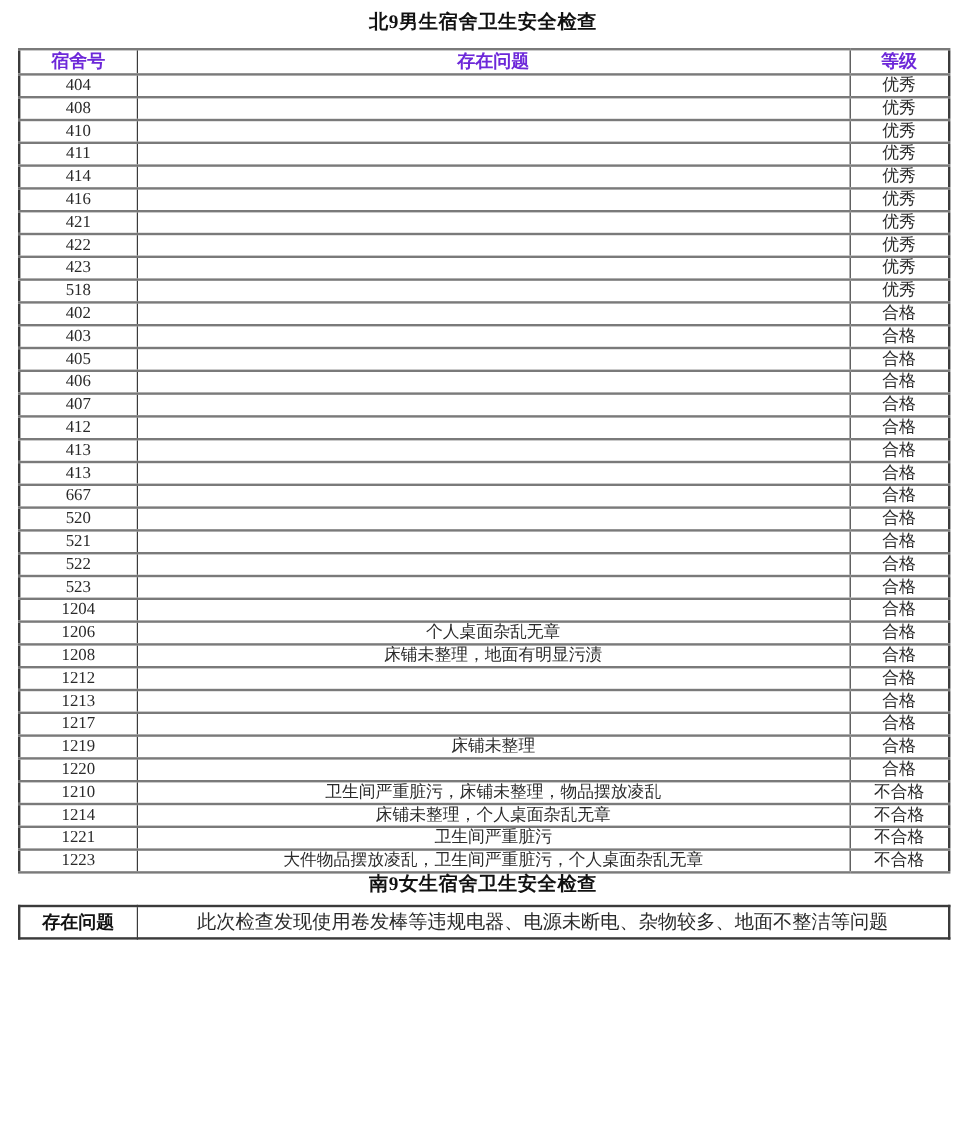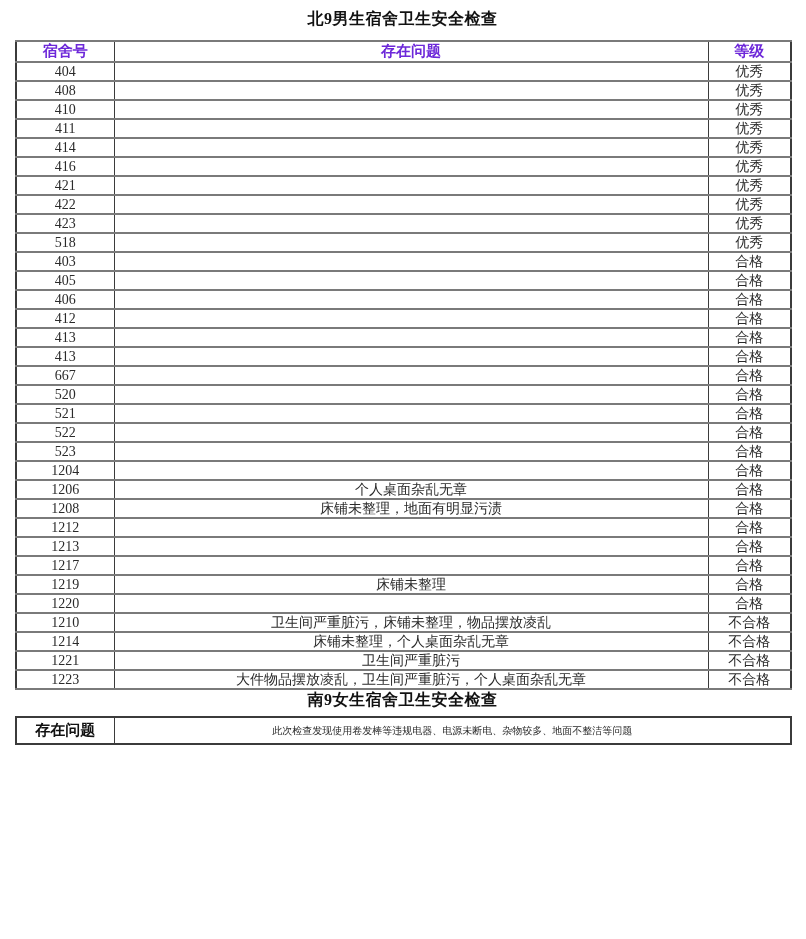--- a/index.html
+++ b/index.html
@@ -67,21 +67,21 @@
   col.c-grade { width: 83px; }
   table.summary {
     border: 2px solid #3b3b3b;
   }
   table.summary td {
     border: 1px solid #3b3b3b;
     height: 27px;
     padding: 0;
     text-align: center;
     vertical-align: middle;
-    font-size: 10px;
+    font-size: 16px;
     color: #2a2a2a;
     white-space: nowrap;
     overflow: hidden;
   }
   table.summary td.sum-label {
     font-weight: 700;
     font-size: 15px;
     color: #111111;
   }
   col.c-sumlabel { width: 98px; }
@@ -152,31 +152,41 @@
           <td>423</td>
           <td></td>
           <td>优秀</td>
         </tr>
         <tr>
           <td>518</td>
           <td></td>
           <td>优秀</td>
         </tr>
         <tr>
+          <td>402</td>
+          <td></td>
+          <td>合格</td>
+        </tr>
+        <tr>
           <td>403</td>
           <td></td>
           <td>合格</td>
         </tr>
         <tr>
           <td>405</td>
           <td></td>
           <td>合格</td>
         </tr>
         <tr>
           <td>406</td>
+          <td></td>
+          <td>合格</td>
+        </tr>
+        <tr>
+          <td>407</td>
           <td></td>
           <td>合格</td>
         </tr>
         <tr>
           <td>412</td>
           <td></td>
           <td>合格</td>
         </tr>
         <tr>
           <td>413</td>

